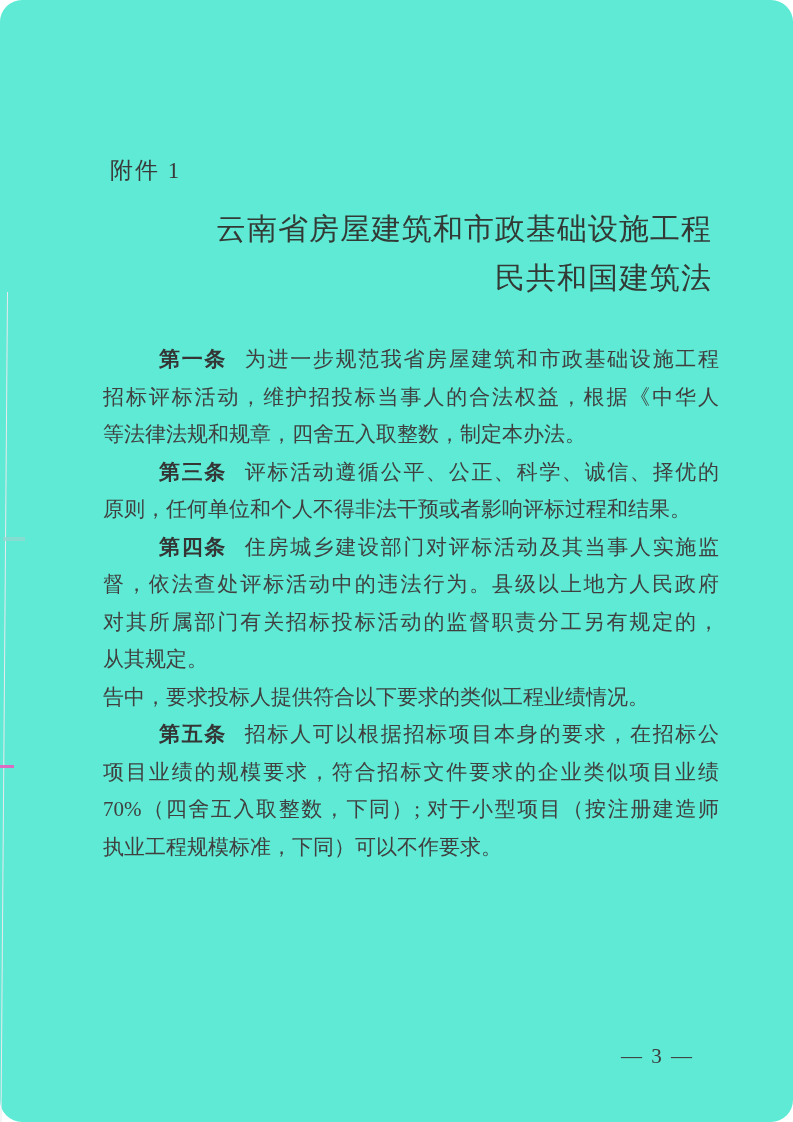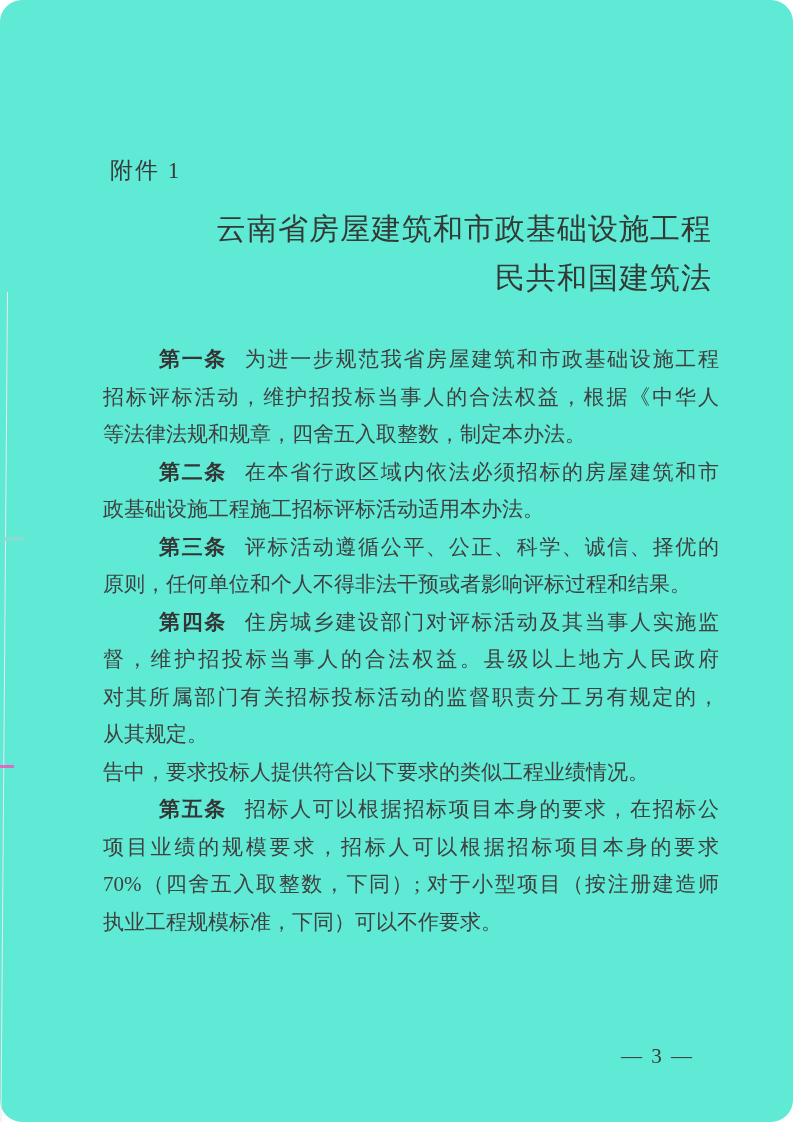--- a/index.html
+++ b/index.html
@@ -71,44 +71,40 @@
   </div>
 
   <div class="body-block">
 
     <div class="para">
       <div class="line jl first"><span class="term">第一条</span><span>为进一步规范我省房屋建筑和市政基础设施工程</span></div>
       <div class="line jl">招标评标活动，维护招投标当事人的合法权益，根据《中华人</div>
       <div class="line">等法律法规和规章，四舍五入取整数，制定本办法。</div>
     </div>
 
-    <div class="para">
-      <div class="line jl first"><span class="term">第二条</span><span>在本省行政区域内依法必须招标的房屋建筑和市</span></div>
-      <div class="line">政基础设施工程施工招标评标活动适用本办法。</div>
-    </div>
 
     <div class="para">
       <div class="line jl first"><span class="term">第三条</span><span>评标活动遵循公平、公正、科学、诚信、择优的</span></div>
       <div class="line">原则，任何单位和个人不得非法干预或者影响评标过程和结果。</div>
     </div>
 
     <div class="para">
       <div class="line jl first"><span class="term">第四条</span><span>住房城乡建设部门对评标活动及其当事人实施监</span></div>
-      <div class="line jl">督，维护招投标当事人的合法权益。县级以上地方人民政府</div>
+      <div class="line jl">督，依法查处评标活动中的违法行为。县级以上地方人民政府</div>
       <div class="line jl">对其所属部门有关招标投标活动的监督职责分工另有规定的，</div>
       <div class="line">从其规定。</div>
     </div>
 
     <div class="para">
       <div class="line">告中，要求投标人提供符合以下要求的类似工程业绩情况。</div>
       <div class="line jl first"><span class="term">第五条</span><span>招标人可以根据招标项目本身的要求，在招标公</span></div>
     </div>
 
     <div class="para">
-      <div class="line jl">项目业绩的规模要求，招标人可以根据招标项目本身的要求</div>
+      <div class="line jl">项目业绩的规模要求，符合招标文件要求的企业类似项目业绩</div>
       <div class="line jl">70%（四舍五入取整数，下同）; 对于小型项目（按注册建造师</div>
       <div class="line">执业工程规模标准，下同）可以不作要求。</div>
     </div>
 
   </div>
 
   <div class="page-number">— 3 —</div>
 
 </div>
 

